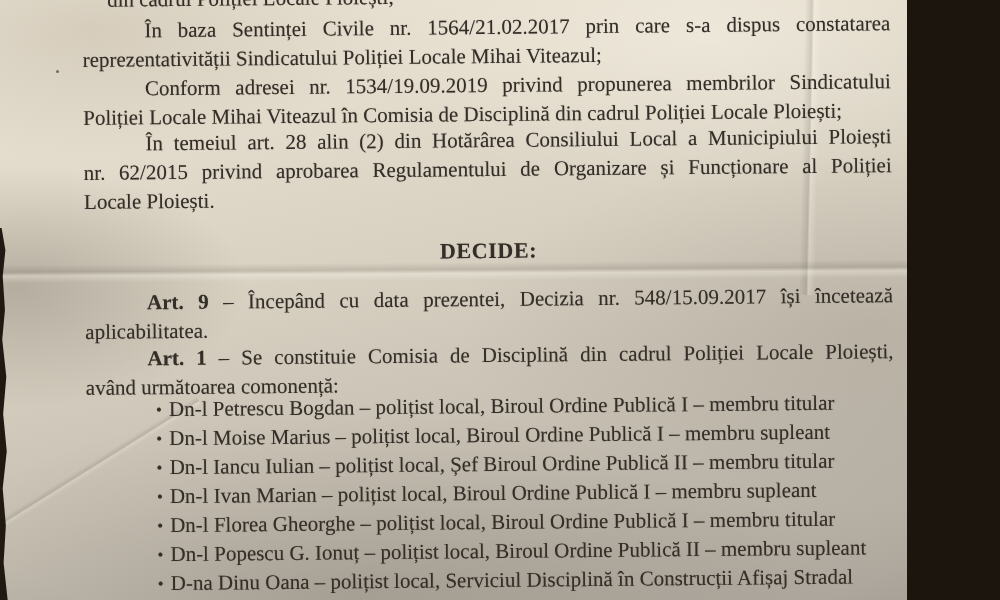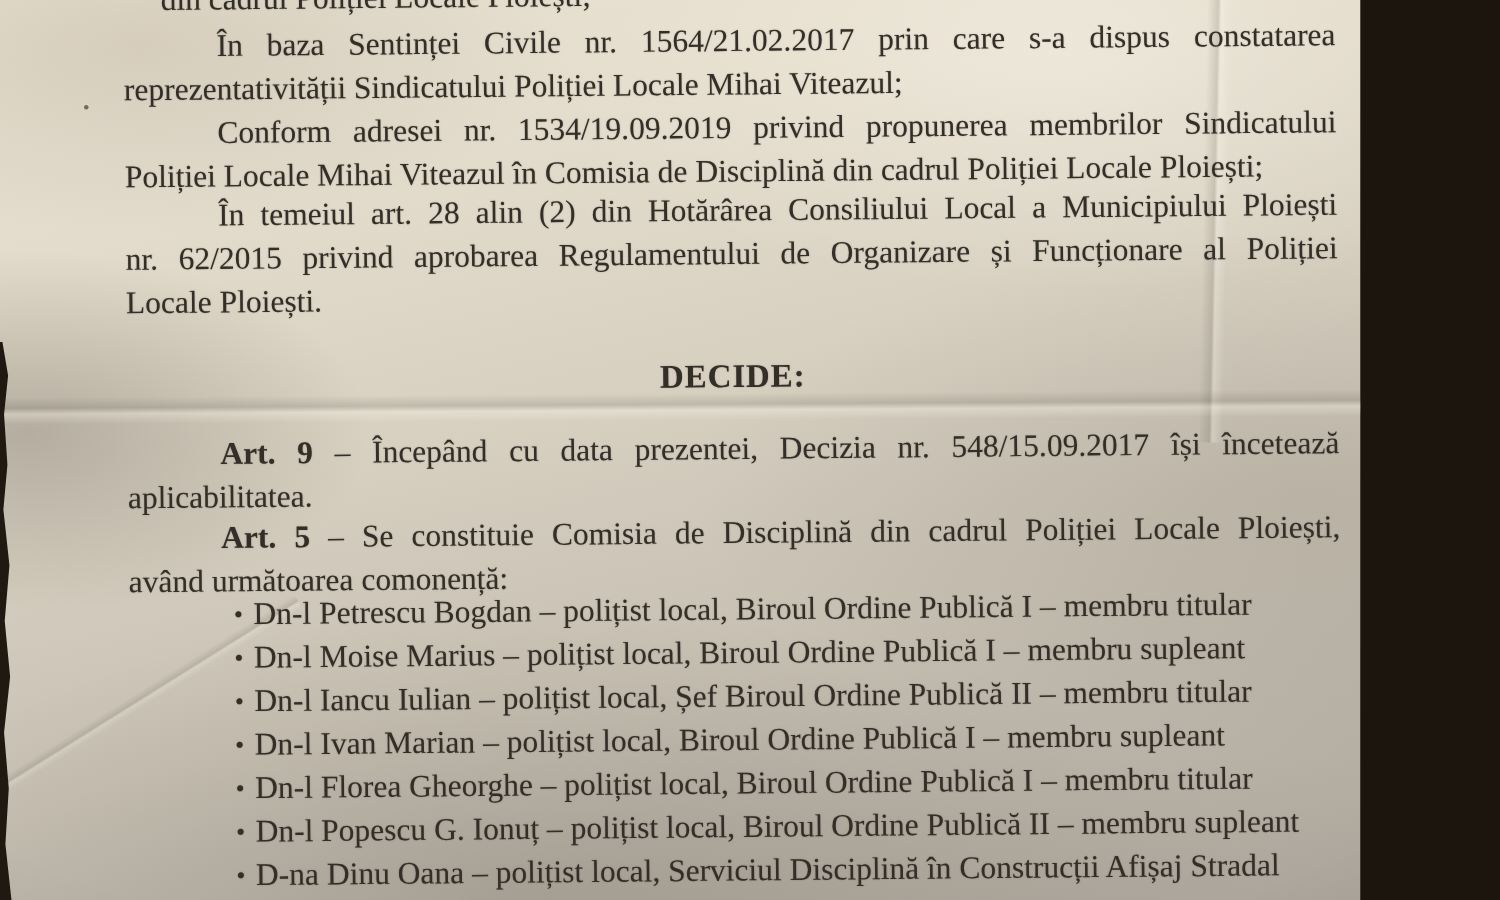--- a/index.html
+++ b/index.html
@@ -103,21 +103,21 @@
 
     <div class="para a1">
       <div class="line j ind">
         <span class="b">Art. 9</span><span> – Începând cu data prezentei, Decizia nr. 548/15.09.2017 își încetează</span>
       </div>
       <div class="line">aplicabilitatea.</div>
     </div>
 
     <div class="para a2">
       <div class="line j ind">
-        <span class="b">Art. 5</span><span> – Se constituie Comisia de Disciplină din cadrul Poliției Locale Ploiești,</span>
+        <span class="b">Art. 1</span><span> – Se constituie Comisia de Disciplină din cadrul Poliției Locale Ploiești,</span>
       </div>
       <div class="line">având următoarea comonență:</div>
     </div>
 
     <div class="members">
       <div class="member">
         <span class="bullet">•</span>
         <span class="nw">Dn-l Petrescu Bogdan – polițist local, Biroul Ordine Publică I – membru titular</span>
       </div>
       <div class="member">

